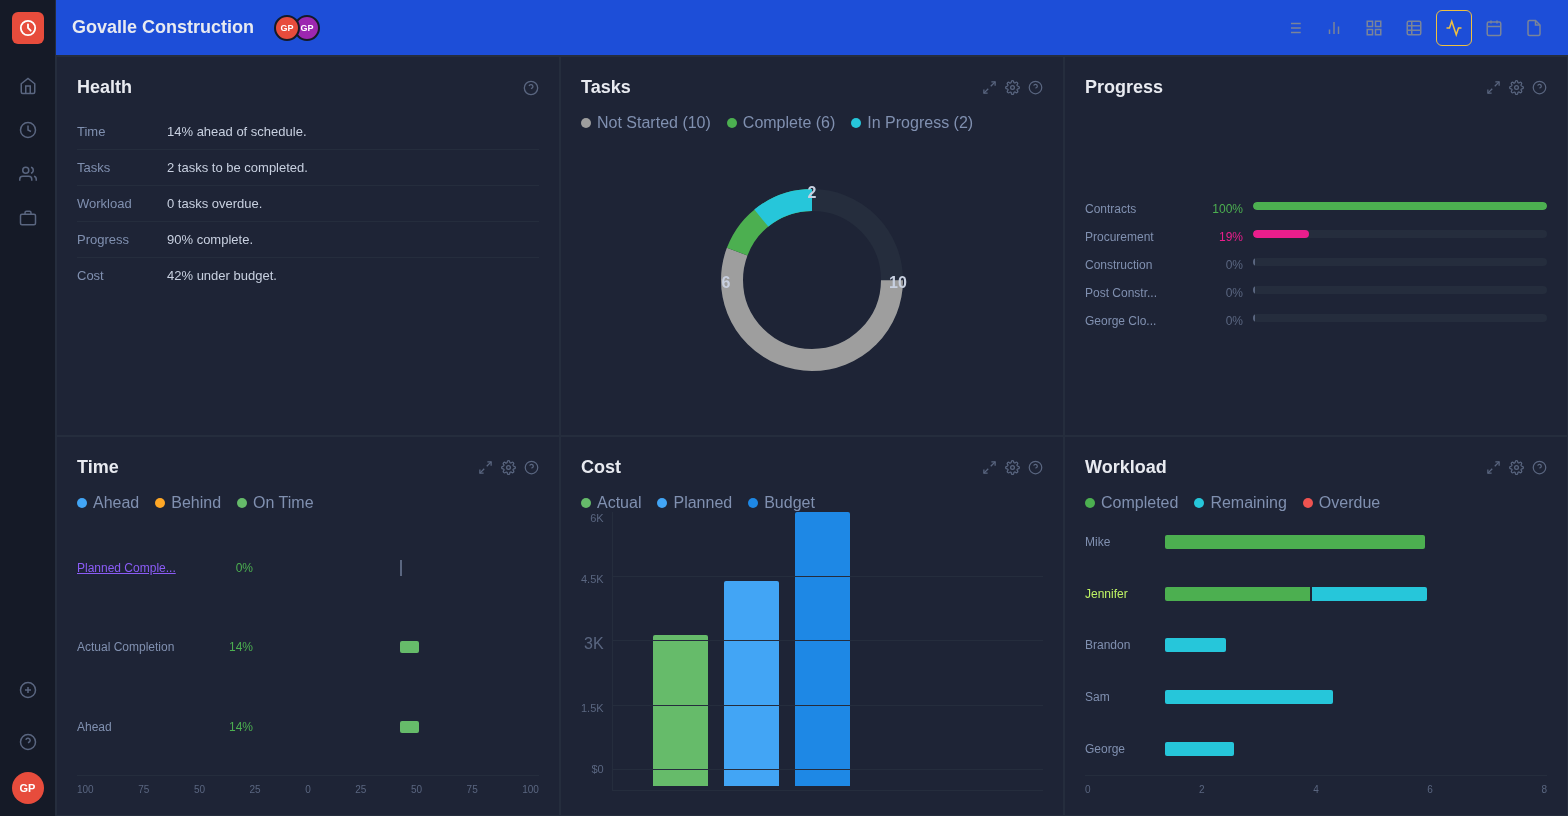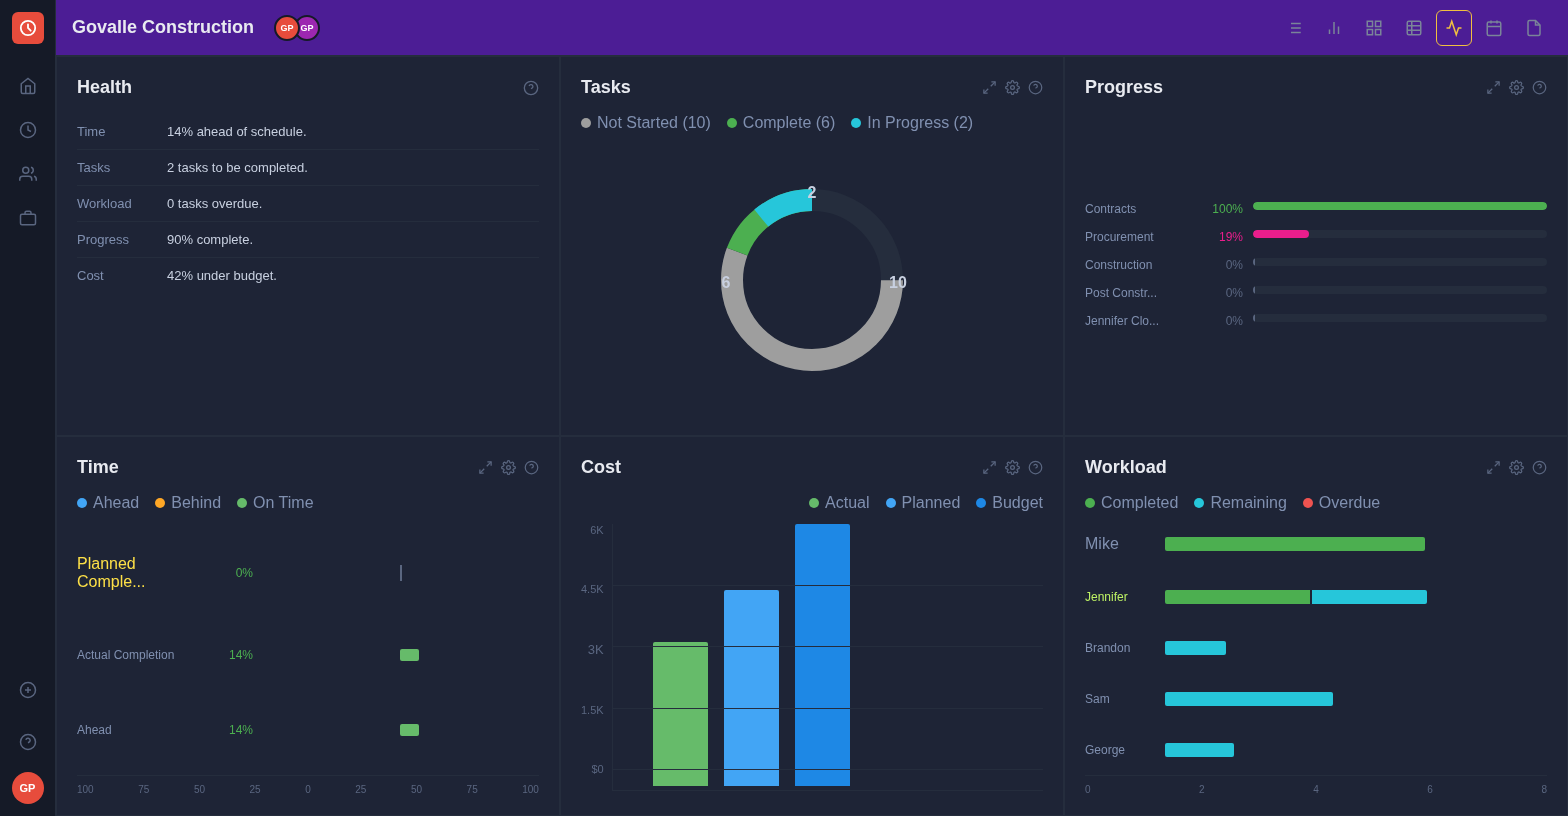--- a/index.html
+++ b/index.html
@@ -10,21 +10,21 @@
     .sidebar-logo { width: 32px; height: 32px; background: #e74c3c; border-radius: 6px; display: flex; align-items: center; justify-content: center; color: white; font-weight: bold; font-size: 14px; margin-bottom: 20px; }
     .sidebar-icon { width: 36px; height: 36px; display: flex; align-items: center; justify-content: center; border-radius: 6px; color: #5a6680; margin: 4px 0; cursor: pointer; }
     .sidebar-icon svg { width: 18px; height: 18px; }
     .sidebar-bottom { margin-top: auto; display: flex; flex-direction: column; align-items: center; gap: 8px; }
     .avatar-sm { width: 32px; height: 32px; border-radius: 50%; background: #e74c3c; display: flex; align-items: center; justify-content: center; color: white; font-size: 11px; font-weight: bold; }
 
     
     .main { flex: 1; display: flex; flex-direction: column; overflow: hidden; }
 
     
-    .header { height: 56px; background: #4c1d95; display: flex; align-items: center; padding: 0 16px; border-bottom: 1px solid #252d3d; gap: 12px; }
+    .header { height: 56px; background: #1d4ed8; display: flex; align-items: center; padding: 0 16px; border-bottom: 1px solid #252d3d; gap: 12px; }
     .header-title { font-size: 18px; font-weight: 600; color: #e8eaf0; flex: 0 0 auto; }
     .header-avatars { display: flex; gap: -4px; margin-left: 8px; }
     .avatar-xs { width: 26px; height: 26px; border-radius: 50%; display: flex; align-items: center; justify-content: center; color: white; font-size: 9px; font-weight: bold; border: 2px solid #151a27; }
     .header-tools { margin-left: auto; display: flex; gap: 4px; align-items: center; }
     .tool-btn { width: 36px; height: 36px; display: flex; align-items: center; justify-content: center; border-radius: 6px; color: #7a8499; cursor: pointer; border: 1px solid transparent; }
     .tool-btn.active { border-color: #f0c040; color: #f0c040; }
     .tool-btn svg { width: 18px; height: 18px; }
 
     
     .dashboard { flex: 1; display: grid; grid-template-columns: 1fr 1fr 1fr; grid-template-rows: 1fr 1fr; gap: 0; overflow: hidden; }
@@ -58,21 +58,21 @@
     .progress-bar-fill { height: 100%; border-radius: 4px; }
     .pct-green { color: #4caf50; }
     .pct-pink { color: #e91e8c; }
     .bar-green { background: #4caf50; }
     .bar-pink { background: #e91e8c; }
 
     
     .time-legend { display: flex; gap: 16px; margin-bottom: 16px; }
 
     
-    .cost-legend { display: flex; gap: 16px; margin-bottom: 12px; justify-content: flex-end; }
+    .cost-legend { display: flex; gap: 16px; margin-bottom: 0; }
 
     
     .workload-legend { display: flex; gap: 16px; margin-bottom: 4px; }
   </style>
 </head>
 <body>
 
 <div class="sidebar">
   <div class="sidebar-logo">
     <svg viewBox="0 0 20 20" width="18" height="18" fill="white">
@@ -343,21 +343,21 @@
 
         <div class="progress-row">
           <div class="progress-label">Post Constr...</div>
           <div class="progress-pct" style="color:#5a6680;">0%</div>
           <div class="progress-bar-bg">
             <div style="width:2px;height:100%;background:#5a6680;"></div>
           </div>
         </div>
 
         <div class="progress-row">
-          <div class="progress-label">Jennifer Clo...</div>
+          <div class="progress-label">George Clo...</div>
           <div class="progress-pct" style="color:#5a6680;">0%</div>
           <div class="progress-bar-bg">
             <div style="width:2px;height:100%;background:#5a6680;"></div>
           </div>
         </div>
       </div>
     </div>
 
     <div class="panel">
       <div class="panel-header">
@@ -398,21 +398,21 @@
         </div>
         <div class="legend-item">
           <div class="legend-dot" style="background:#66bb6a;"></div>
           <span>On Time</span>
         </div>
       </div>
 
       <div style="flex:1; display:flex; flex-direction:column; justify-content:space-around;">
 
         <div style="display:flex; align-items:center; gap:8px;">
-          <div style="width:130px; color:#fde047; font-size:16px; flex-shrink:0;">Planned Comple...</div>
+          <div style="width:130px; color:#8b5cf6; font-size:12px; flex-shrink:0;text-decoration:underline;">Planned Comple...</div>
           <div style="width:38px; text-align:right; color:#4caf50; font-size:12px; flex-shrink:0;">0%</div>
           <div style="flex:1; position:relative; height:20px; display:flex; align-items:center;">
             <div style="width:2px; height:16px; background:#5a6680; position:absolute; left:50%;"></div>
           </div>
         </div>
 
         <div style="display:flex; align-items:center; gap:8px;">
           <div style="width:130px; color:#8090b0; font-size:12px; flex-shrink:0;">Actual Completion</div>
           <div style="width:38px; text-align:right; color:#4caf50; font-size:12px; flex-shrink:0;">14%</div>
           <div style="flex:1; position:relative; height:20px; display:flex; align-items:center;">
@@ -484,21 +484,21 @@
           <div class="legend-dot" style="background:#1e88e5;"></div>
           <span>Budget</span>
         </div>
       </div>
 
       <div style="flex:1; display:flex; position:relative;">
 
         <div style="display:flex; flex-direction:column; justify-content:space-between; padding-right:8px; align-items:flex-end; padding-bottom:20px;">
           <span style="font-size:11px;color:#5a6680;">6K</span>
           <span style="font-size:11px;color:#5a6680;">4.5K</span>
-          <span style="font-size:13px;color:#5a6680;">3K</span>
+          <span style="font-size:16px;color:#5a6680;">3K</span>
           <span style="font-size:11px;color:#5a6680;">1.5K</span>
           <span style="font-size:11px;color:#5a6680;">$0</span>
         </div>
 
         <div style="flex:1; display:flex; flex-direction:column;">
           <div style="flex:1; display:flex; align-items:flex-end; gap:16px; padding-bottom:4px; position:relative; border-left:1px solid #252d3d;">
 
             <div style="position:absolute; left:0; right:0; top:0; bottom:20px; display:flex; flex-direction:column; justify-content:space-between; pointer-events:none;">
               <div style="border-bottom:1px solid #252d3d; flex:1;"></div>
               <div style="border-bottom:1px solid #252d3d; flex:1;"></div>
@@ -563,21 +563,21 @@
         </div>
         <div class="legend-item">
           <div class="legend-dot" style="background:#ef5350;"></div>
           <span>Overdue</span>
         </div>
       </div>
 
       <div style="flex:1; display:flex; flex-direction:column; justify-content:space-around;">
 
         <div style="display:flex; align-items:center; gap:8px;">
-          <div style="width:72px; color:#8090b0; font-size:16px; flex-shrink:0;">Mike</div>
+          <div style="width:72px; color:#8090b0; font-size:12px; flex-shrink:0;">Mike</div>
           <div style="flex:1; display:flex; gap:2px;">
             <div style="width:68%; height:14px; background:#4caf50; border-radius:2px;"></div>
           </div>
         </div>
 
         <div style="display:flex; align-items:center; gap:8px;">
           <div style="width:72px; color:#bef264; font-size:12px; flex-shrink:0;">Jennifer</div>
           <div style="flex:1; display:flex; gap:2px;">
             <div style="width:38%; height:14px; background:#4caf50; border-radius:2px 0 0 2px;"></div>
             <div style="width:30%; height:14px; background:#26c6da; border-radius:0 2px 2px 0;"></div>

